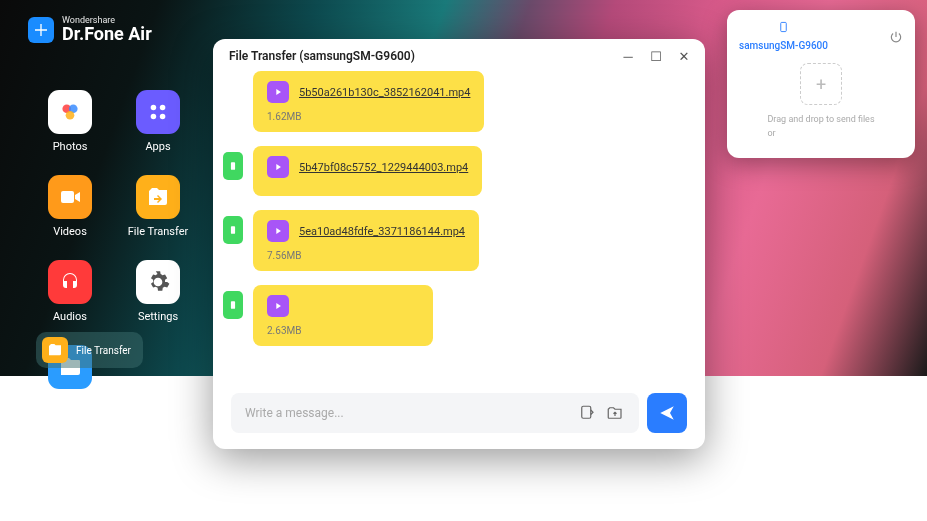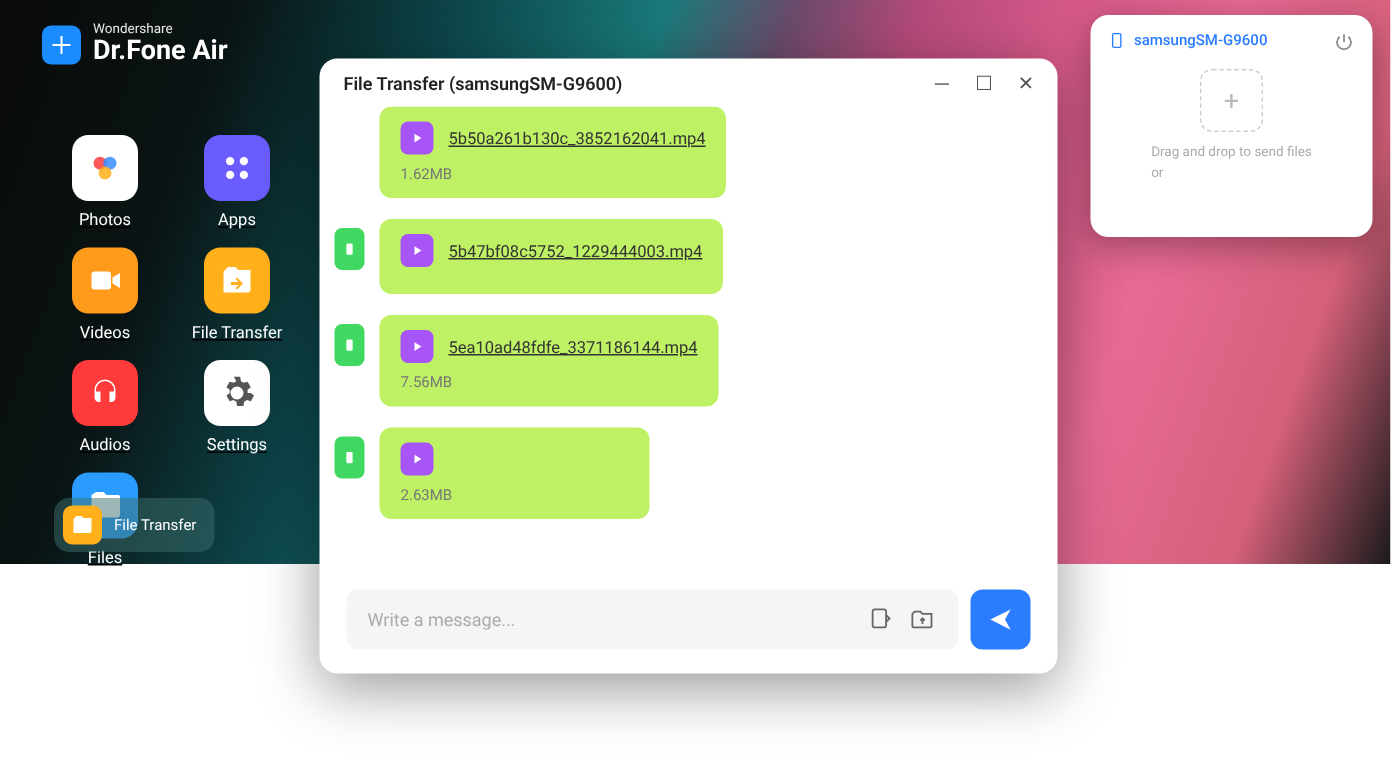--- a/index.html
+++ b/index.html
@@ -10,21 +10,21 @@
   background: linear-gradient(110deg, #0a0a0a 0%, #0a1414 15%, #0d4a4f 30%, #1a7a7a 42%, #6a4a6a 50%, #b54a7a 58%, #d85a8a 68%, #e86a95 78%, #d5607a 90%, #1a1a1a 100%);
   position: relative;
 }
 
 .brand { position: absolute; top: 16px; left: 28px; display: flex; align-items: center; gap: 8px; color: #fff; }
 .brand-icon { width: 26px; height: 26px; background: #1a8cff; border-radius: 6px; display: flex; align-items: center; justify-content: center; }
 .brand-icon svg { width: 16px; height: 16px; fill: #fff; }
 .brand-text-sub { font-size: 9px; opacity: .9; line-height: 1; }
 .brand-text-main { font-size: 18px; font-weight: 700; line-height: 1; }
 
-.launcher { position: absolute; top: 90px; left: 30px; display: grid; grid-template-columns: repeat(2, 80px); gap: 12px 8px; text-decoration: underline; }
+.launcher { position: absolute; top: 90px; left: 30px; display: grid; grid-template-columns: repeat(2, 80px); gap: 22px 8px; }
 .launcher-item { display: flex; flex-direction: column; align-items: center; gap: 6px; cursor: pointer; }
 .launcher-icon { width: 44px; height: 44px; border-radius: 11px; display: flex; align-items: center; justify-content: center; }
 .launcher-label { font-size: 11px; color: #fff; }
 .li-photos { background: #fff; }
 .li-apps { background: #6b5cff; }
 .li-videos { background: #ff9a1a; }
 .li-ft { background: #ffb01a; }
 .li-audios { background: #ff3a3a; }
 .li-settings { background: #fff; }
 .li-files { background: #2a9cff; }
@@ -37,42 +37,42 @@
 .titlebar { display: flex; align-items: center; justify-content: space-between; padding: 10px 14px 8px 16px; }
 .title { font-size: 12px; font-weight: 600; color: #222; }
 .title-ctrls { display: flex; gap: 14px; }
 .title-ctrl { width: 14px; height: 14px; display: flex; align-items: center; justify-content: center; cursor: pointer; color: #555; font-size: 13px; }
 
 .chat-area { flex: 1; padding: 0 16px 6px 10px; overflow: hidden; }
 .msg { display: flex; align-items: flex-start; gap: 10px; margin-bottom: 14px; }
 .avatar { width: 20px; height: 28px; background: #40d860; border-radius: 5px; display: flex; align-items: center; justify-content: center; margin-top: 6px; flex-shrink: 0; }
 .avatar.hidden { visibility: hidden; }
 .avatar svg { width: 10px; height: 16px; fill: #fff; }
-.bubble { background: #bef264; border-radius: 8px; padding: 10px 14px; min-width: 180px; }
+.bubble { background: #fde047; border-radius: 8px; padding: 10px 14px; min-width: 180px; }
 .file-row { display: flex; align-items: center; gap: 10px; margin-bottom: 8px; }
 .file-icon { width: 22px; height: 22px; background: #a855f7; border-radius: 5px; display: flex; align-items: center; justify-content: center; flex-shrink: 0; }
 .file-icon svg { width: 10px; height: 10px; fill: #fff; }
 .file-name { font-size: 11px; color: #333; text-decoration: underline; cursor: pointer; }
 .file-size { font-size: 10px; color: #777; }
 
 .composer { padding: 10px 18px 16px 18px; display: flex; gap: 8px; }
 .input-wrap { flex: 1; background: #f4f5f7; border-radius: 8px; display: flex; align-items: center; padding: 0 10px 0 14px; height: 40px; }
 .msg-input { flex: 1; border: 0; background: transparent; font-size: 12px; color: #333; outline: none; }
 .msg-input::placeholder { color: #aaa; }
 .comp-icon { width: 28px; height: 28px; display: flex; align-items: center; justify-content: center; cursor: pointer; color: #666; }
 .send-btn { width: 40px; height: 40px; background: #2a7dff; border-radius: 8px; display: flex; align-items: center; justify-content: center; cursor: pointer; }
 .send-btn svg { width: 18px; height: 18px; fill: #fff; }
 
 .device-panel {
   position: absolute; top: 10px; right: 12px; width: 188px; height: 148px;
   background: #fff; border-radius: 12px; box-shadow: 0 6px 24px rgba(0,0,0,.35);
   padding: 10px 12px;
 }
 .device-head { display: flex; align-items: center; justify-content: space-between; }
-.device-name { display: flex; align-items: center; gap: 6px; color: #2a7dff; font-size: 10px; font-weight: 500; }
+.device-name { display: flex; align-items: center; gap: 6px; color: #2a7dff; font-size: 10px; font-weight: 500; flex-direction: column; }
 .power { width: 14px; height: 14px; color: #888; cursor: pointer; }
 .drop-zone { margin-top: 12px; display: flex; flex-direction: column; align-items: center; }
 .drop-box { width: 42px; height: 42px; border: 1.5px dashed #ccc; border-radius: 8px; display: flex; align-items: center; justify-content: center; color: #bbb; font-size: 18px; cursor: pointer; }
 .drop-text { font-size: 9px; color: #aaa; text-align: left; margin-top: 8px; line-height: 1.5; }
 
 .taskbar {
   position: absolute; bottom: 8px; left: 36px;
   background: rgba(60,110,110,.5); border-radius: 10px; padding: 5px 12px 5px 6px;
   display: flex; align-items: center; gap: 8px;
 }

